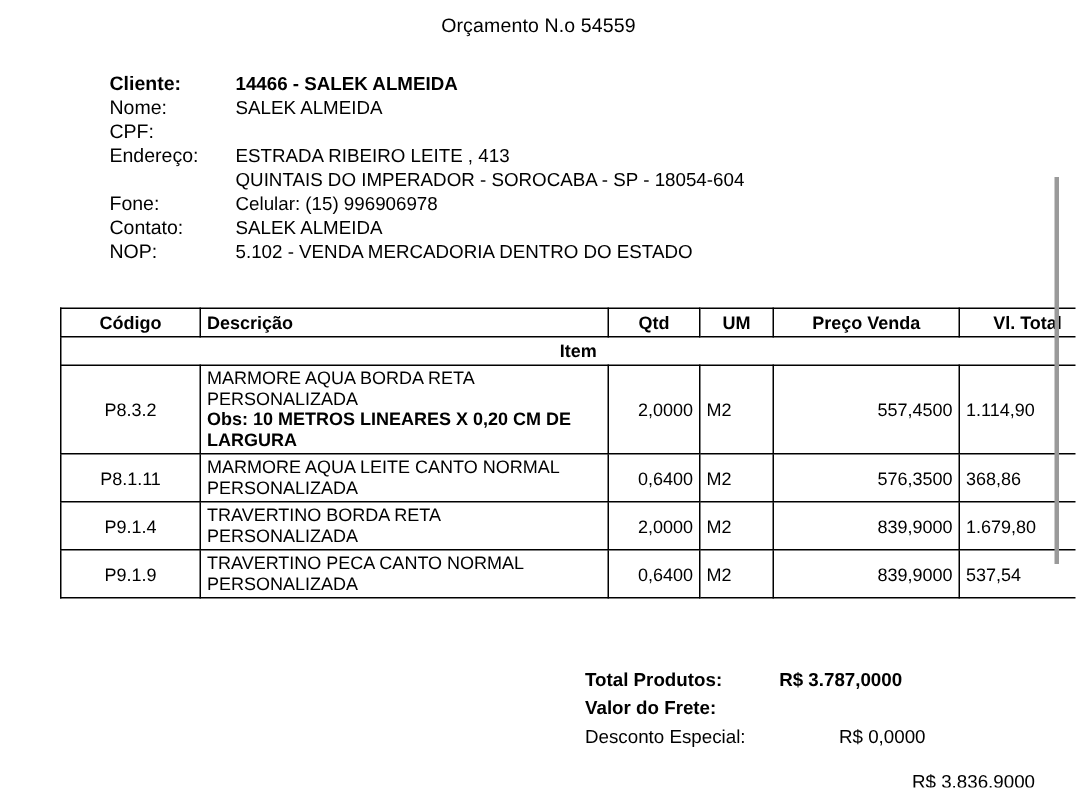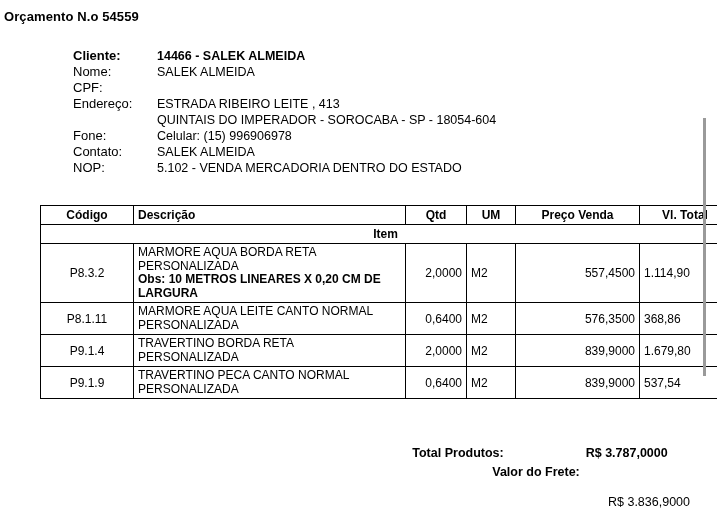--- a/index.html
+++ b/index.html
@@ -13,25 +13,25 @@
     font-family: "Liberation Sans", sans-serif;
     color: #000000;
     position: relative;
     overflow: hidden;
   }
 
   
   .doc-title {
     position: absolute;
     top: 9px;
-    left: 4px;
+    left: 14px;
     width: 690px;
-    text-align: left;
+    text-align: center;
     font-size: 13px;
-    font-weight: bold;
+    font-weight: normal;
     letter-spacing: 0.1px;
   }
 
   
   .info-block {
     position: absolute;
     top: 48px;
     left: 36px;
     width: 640px;
   }
@@ -107,24 +107,23 @@
   
   .totals {
     position: absolute;
     top: 444px;
     left: 390px;
     width: 300px;
   }
   .total-row {
     display: flex;
     align-items: baseline;
-    justify-content: center;
+    justify-content: flex-start;
     height: 19px;
     line-height: 19px;
-    gap: 44px;
   }
   .total-label {
     text-align: right;
     font-size: 12.5px;
     font-weight: bold;
     padding-right: 8px;
     white-space: nowrap;
   }
   .total-label.normal { font-weight: normal; }
   .total-value {
@@ -275,18 +274,22 @@
 </table>
 
 <div class="totals">
     <div class="total-row">
       <div class="total-label">Total Produtos:</div>
       <div class="total-value">R$ 3.787,0000</div>
     </div>
     <div class="total-row">
       <div class="total-label">Valor do Frete:</div>
     </div>
+    <div class="total-row">
+      <div class="total-label normal">Desconto Especial:</div>
+      <div class="total-value normal">R$ 0,0000</div>
+    </div>
     <div class="grand-row">
       <div class="grand-value">R$ 3.836,9000</div>
     </div>
   </div>
 
 <div class="scroll-marker"></div>
 
 </body></html>

